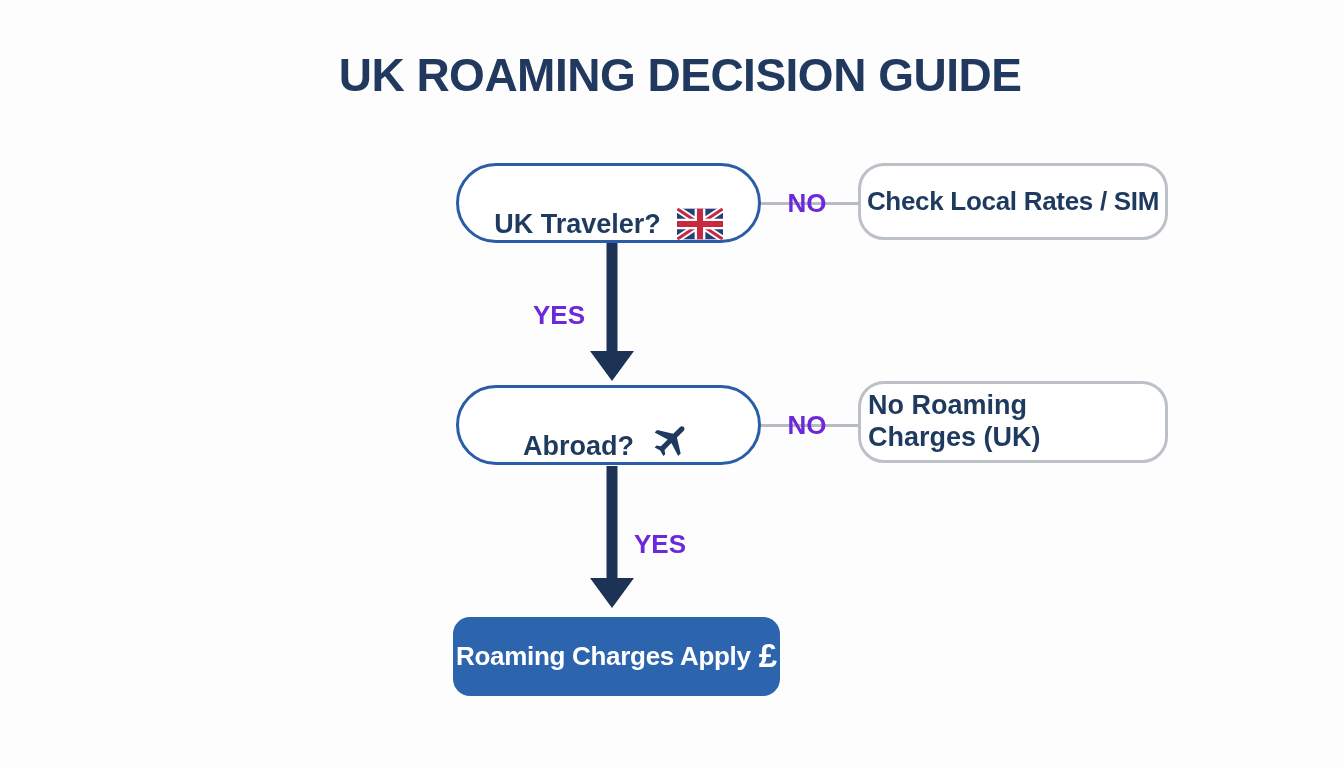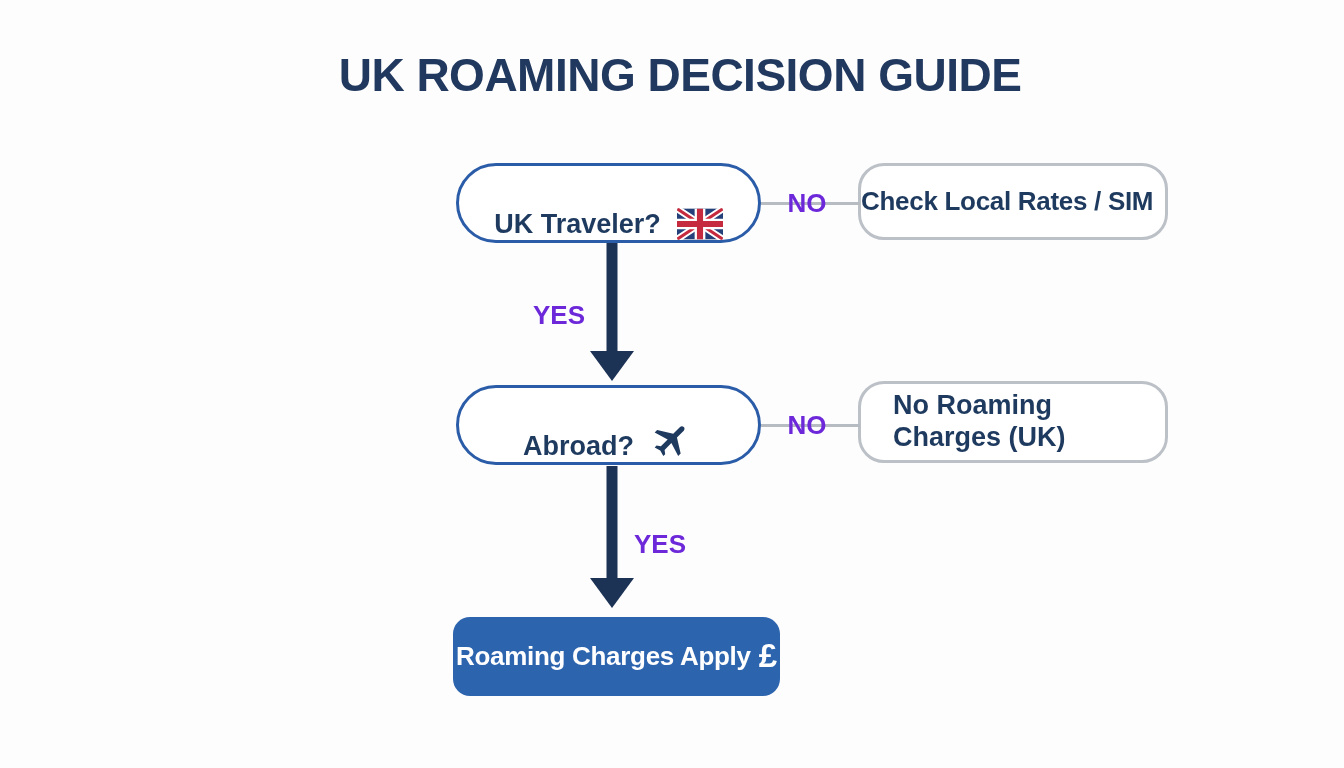--- a/index.html
+++ b/index.html
@@ -74,22 +74,22 @@
     left: 858px;
     width: 310px;
     background: #ffffff;
     border: 3px solid #bcc0c7;
     border-radius: 26px;
     display: flex;
     align-items: center;
     color: #1e3a5f;
     font-weight: bold;
   }
-  #result-check { top: 163px; height: 77px; font-size: 26px; letter-spacing: -0.3px; white-space: nowrap; }
-  #result-noroam { top: 381px; height: 82px; justify-content: flex-start; padding-left: 32px; font-size: 27px; line-height: 1.17; }
+  #result-check { top: 163px; height: 77px; justify-content: center; font-size: 26px; letter-spacing: -0.3px; white-space: nowrap; }
+  #result-noroam { top: 381px; height: 82px; justify-content: flex-start; padding-left: 7px; font-size: 27px; line-height: 1.17; }
   #result-noroam .wrap-text { width: 212px; }
   .arrow { position: absolute; left: 588px; z-index: 1; }
   #arrow-1 { top: 243px; }
   #arrow-2 { top: 466px; }
   .final-box {
     position: absolute;
     left: 453px; top: 617px;
     width: 327px; height: 79px;
     background: #2d64ae;
     border-radius: 17px;

